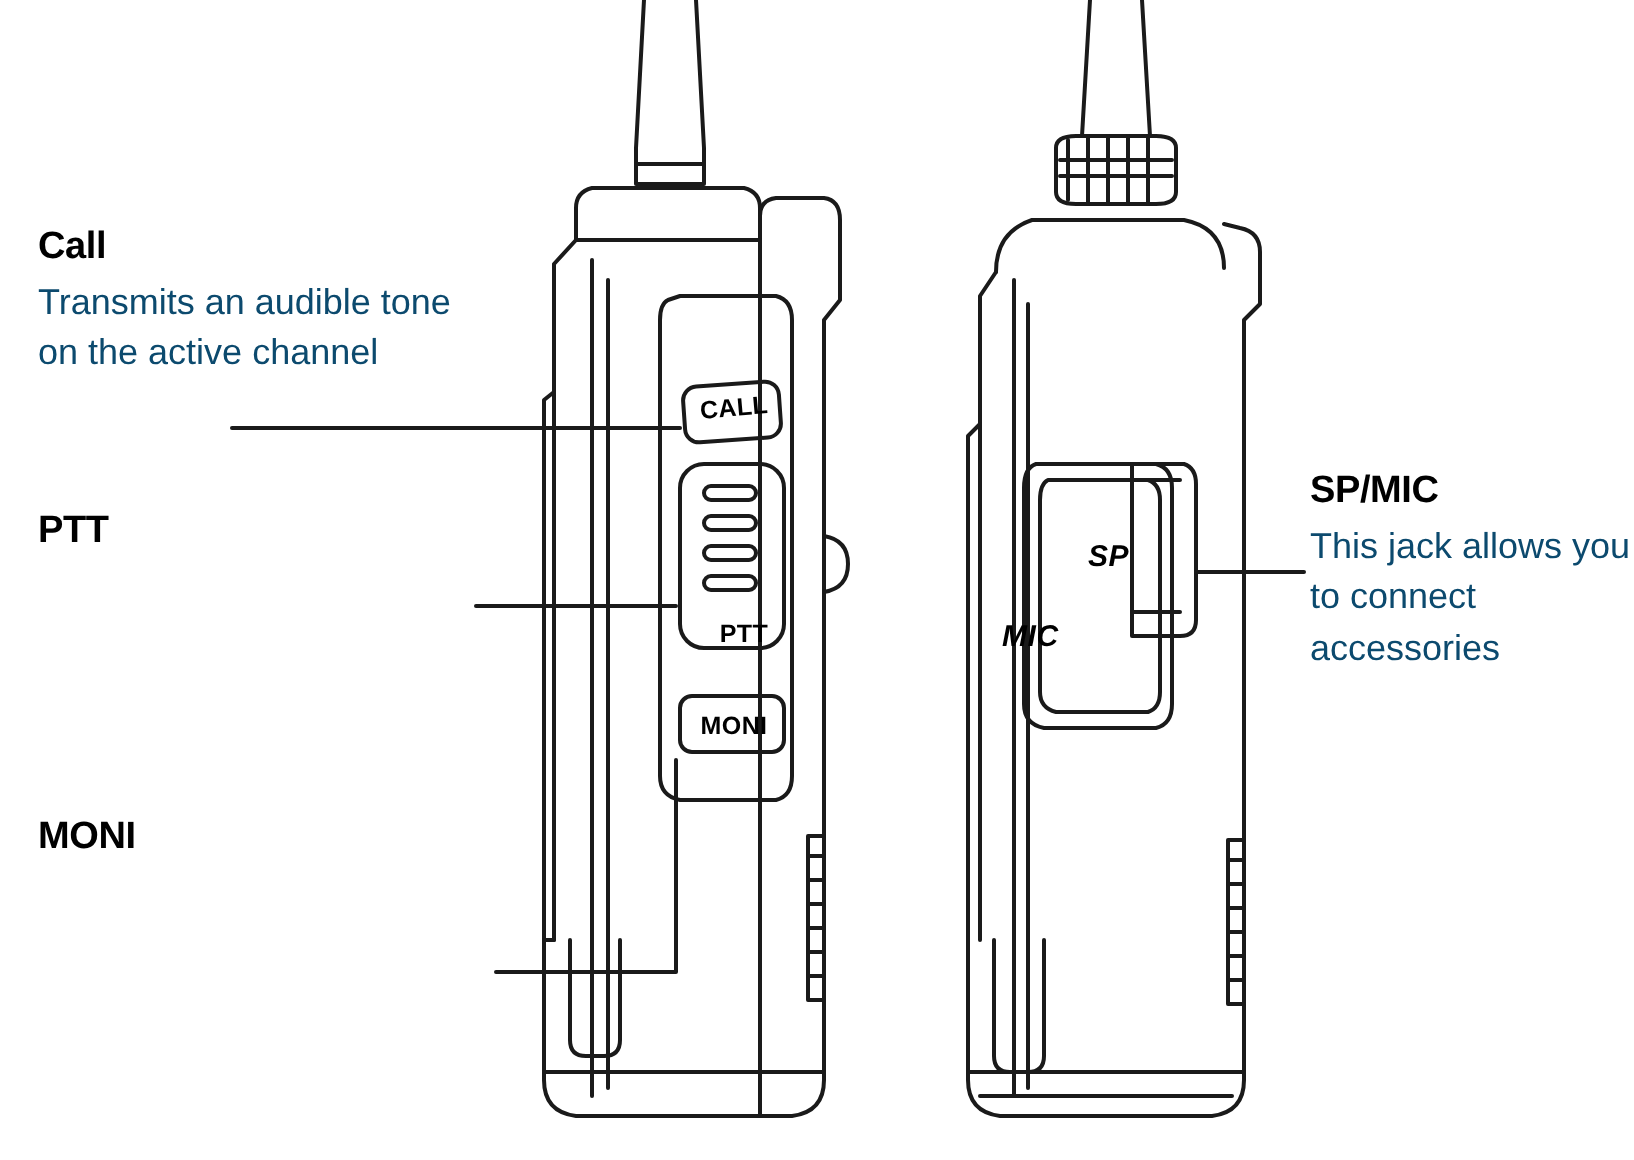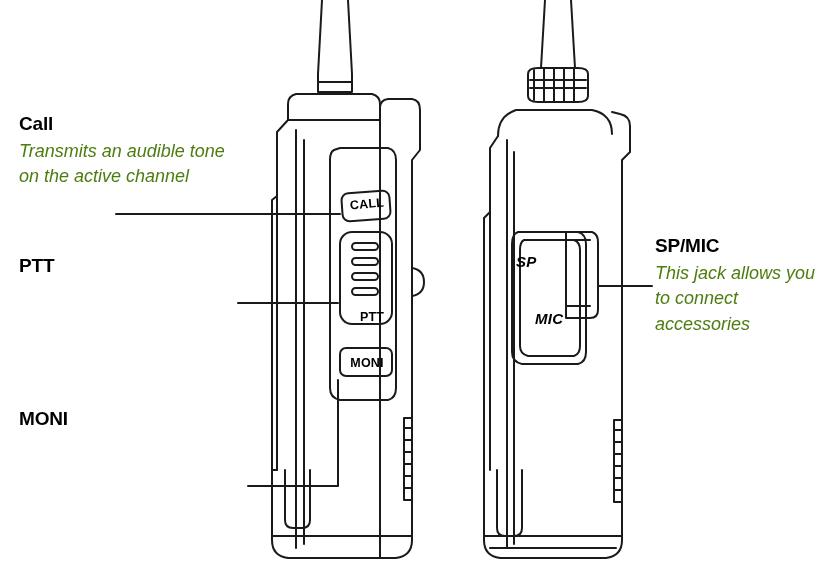--- a/index.html
+++ b/index.html
@@ -33,24 +33,23 @@
     font-weight: bold;
     font-size: 19px;
     letter-spacing: -0.2px;
     color: #000000;
     margin: 0 0 4px 0;
     line-height: 1.1;
   }
   .callout-body {
     font-size: 18px;
     line-height: 1.42;
-    color: #4d7c0f;
+    color: #0c4a6e;
     margin: 0;
     white-space: pre-line;
-    font-style: italic;
   }
   #callout-call    { left: 19px;  top: 114px; width: 230px; }
   #callout-ptt     { left: 19px;  top: 256px; width: 235px; }
   #callout-moni    { left: 19px;  top: 409px; width: 240px; }
   #callout-spmic   { left: 655px; top: 236px; width: 175px; }
 
   .btn-label {
     position: absolute;
     font-size: 12.5px;
     font-weight: bold;
@@ -62,22 +61,22 @@
     position: absolute;
     font-size: 15px;
     font-weight: bold;
     font-style: italic;
     color: #000000;
     letter-spacing: 0.3px;
   }
   #label-call { left: 345px; top: 197px; width: 44px; transform: rotate(-5deg); }
   #label-ptt  { left: 354px; top: 310px; width: 36px; }
   #label-moni { left: 345px; top: 356px; width: 44px; }
-  #label-sp   { left: 516px; top: 253px; }
-  #label-mic  { left: 535px; top: 310px; }
+  #label-sp   { left: 516px; top: 270px; padding-left: 28px; }
+  #label-mic  { left: 501px; top: 310px; }
 </style>
 </head>
 <body>
 
 <div id="stage">
 
   <svg class="diagram-svg" viewBox="0 0 817 580" xmlns="http://www.w3.org/2000/svg">
     <g fill="none" stroke="#1a1a1a" stroke-width="2" stroke-linejoin="round" stroke-linecap="round">
 
       <g>

